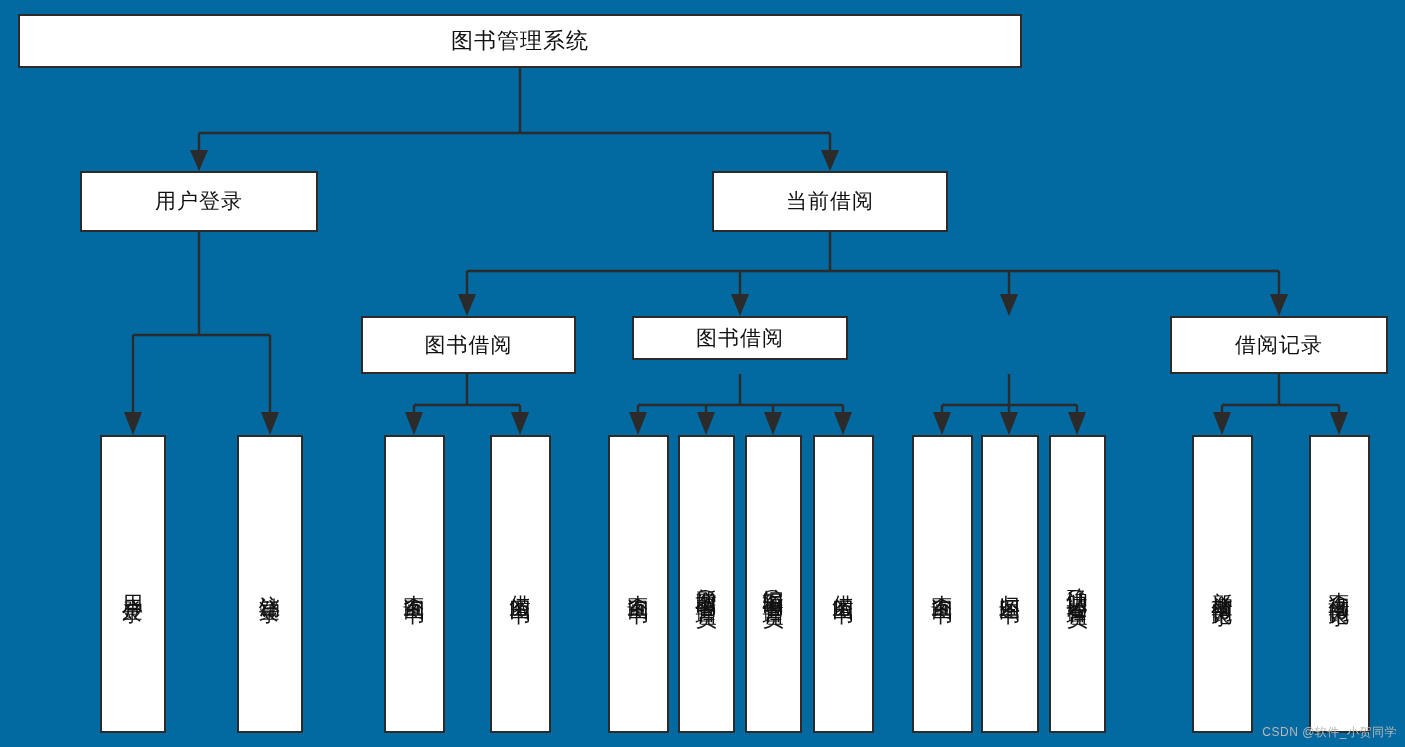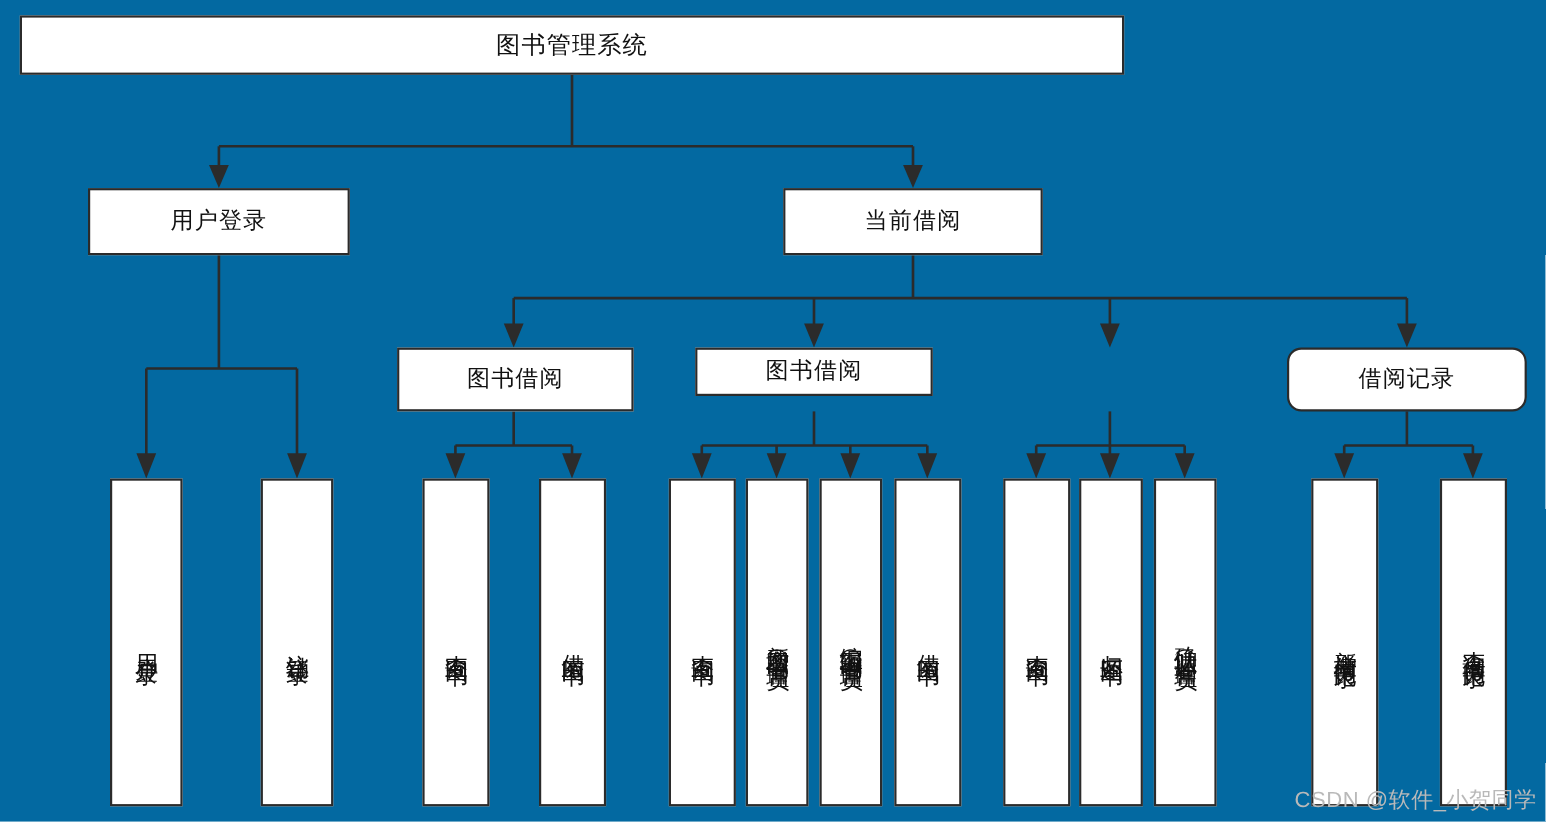--- a/index.html
+++ b/index.html
@@ -58,21 +58,21 @@
     stroke-linecap:butt;
   }
   svg.wires polygon{
     fill:#2b2b2b;
   }
   
   .watermark{
     position:absolute;
     right:8px;
     bottom:6px;
-    font-size:20px;
+    font-size:12px;
     color:#b9b9b9;
     letter-spacing:0.5px;
     white-space:nowrap;
     user-select:none;
   }
 </style>
 </head>
 <body>
 
 <div id="canvas">
@@ -155,21 +155,21 @@
 
   <div class="node lvl3" style="left:361px; top:316px; width:215px; height:58px;">
     <span class="label">图书借阅</span>
   </div>
 
   <div class="node lvl3" style="left:632px; top:316px; width:216px; height:44px;">
     <span class="label">图书借阅</span>
   </div>
 
 
-  <div class="node lvl3" style="left:1170px; top:316px; width:218px; height:58px;border-radius:13px;">
+  <div class="node lvl3" style="left:1170px; top:316px; width:218px; height:58px;">
     <span class="label">借阅记录</span>
   </div>
 
   <div class="node leaf" style="left:100px; top:435px; width:66px; height:298px;">
     <span class="label">用户登录</span>
   </div>
 
   <div class="node leaf" style="left:237px; top:435px; width:66px; height:298px;">
     <span class="label">注销登录</span>
   </div>

